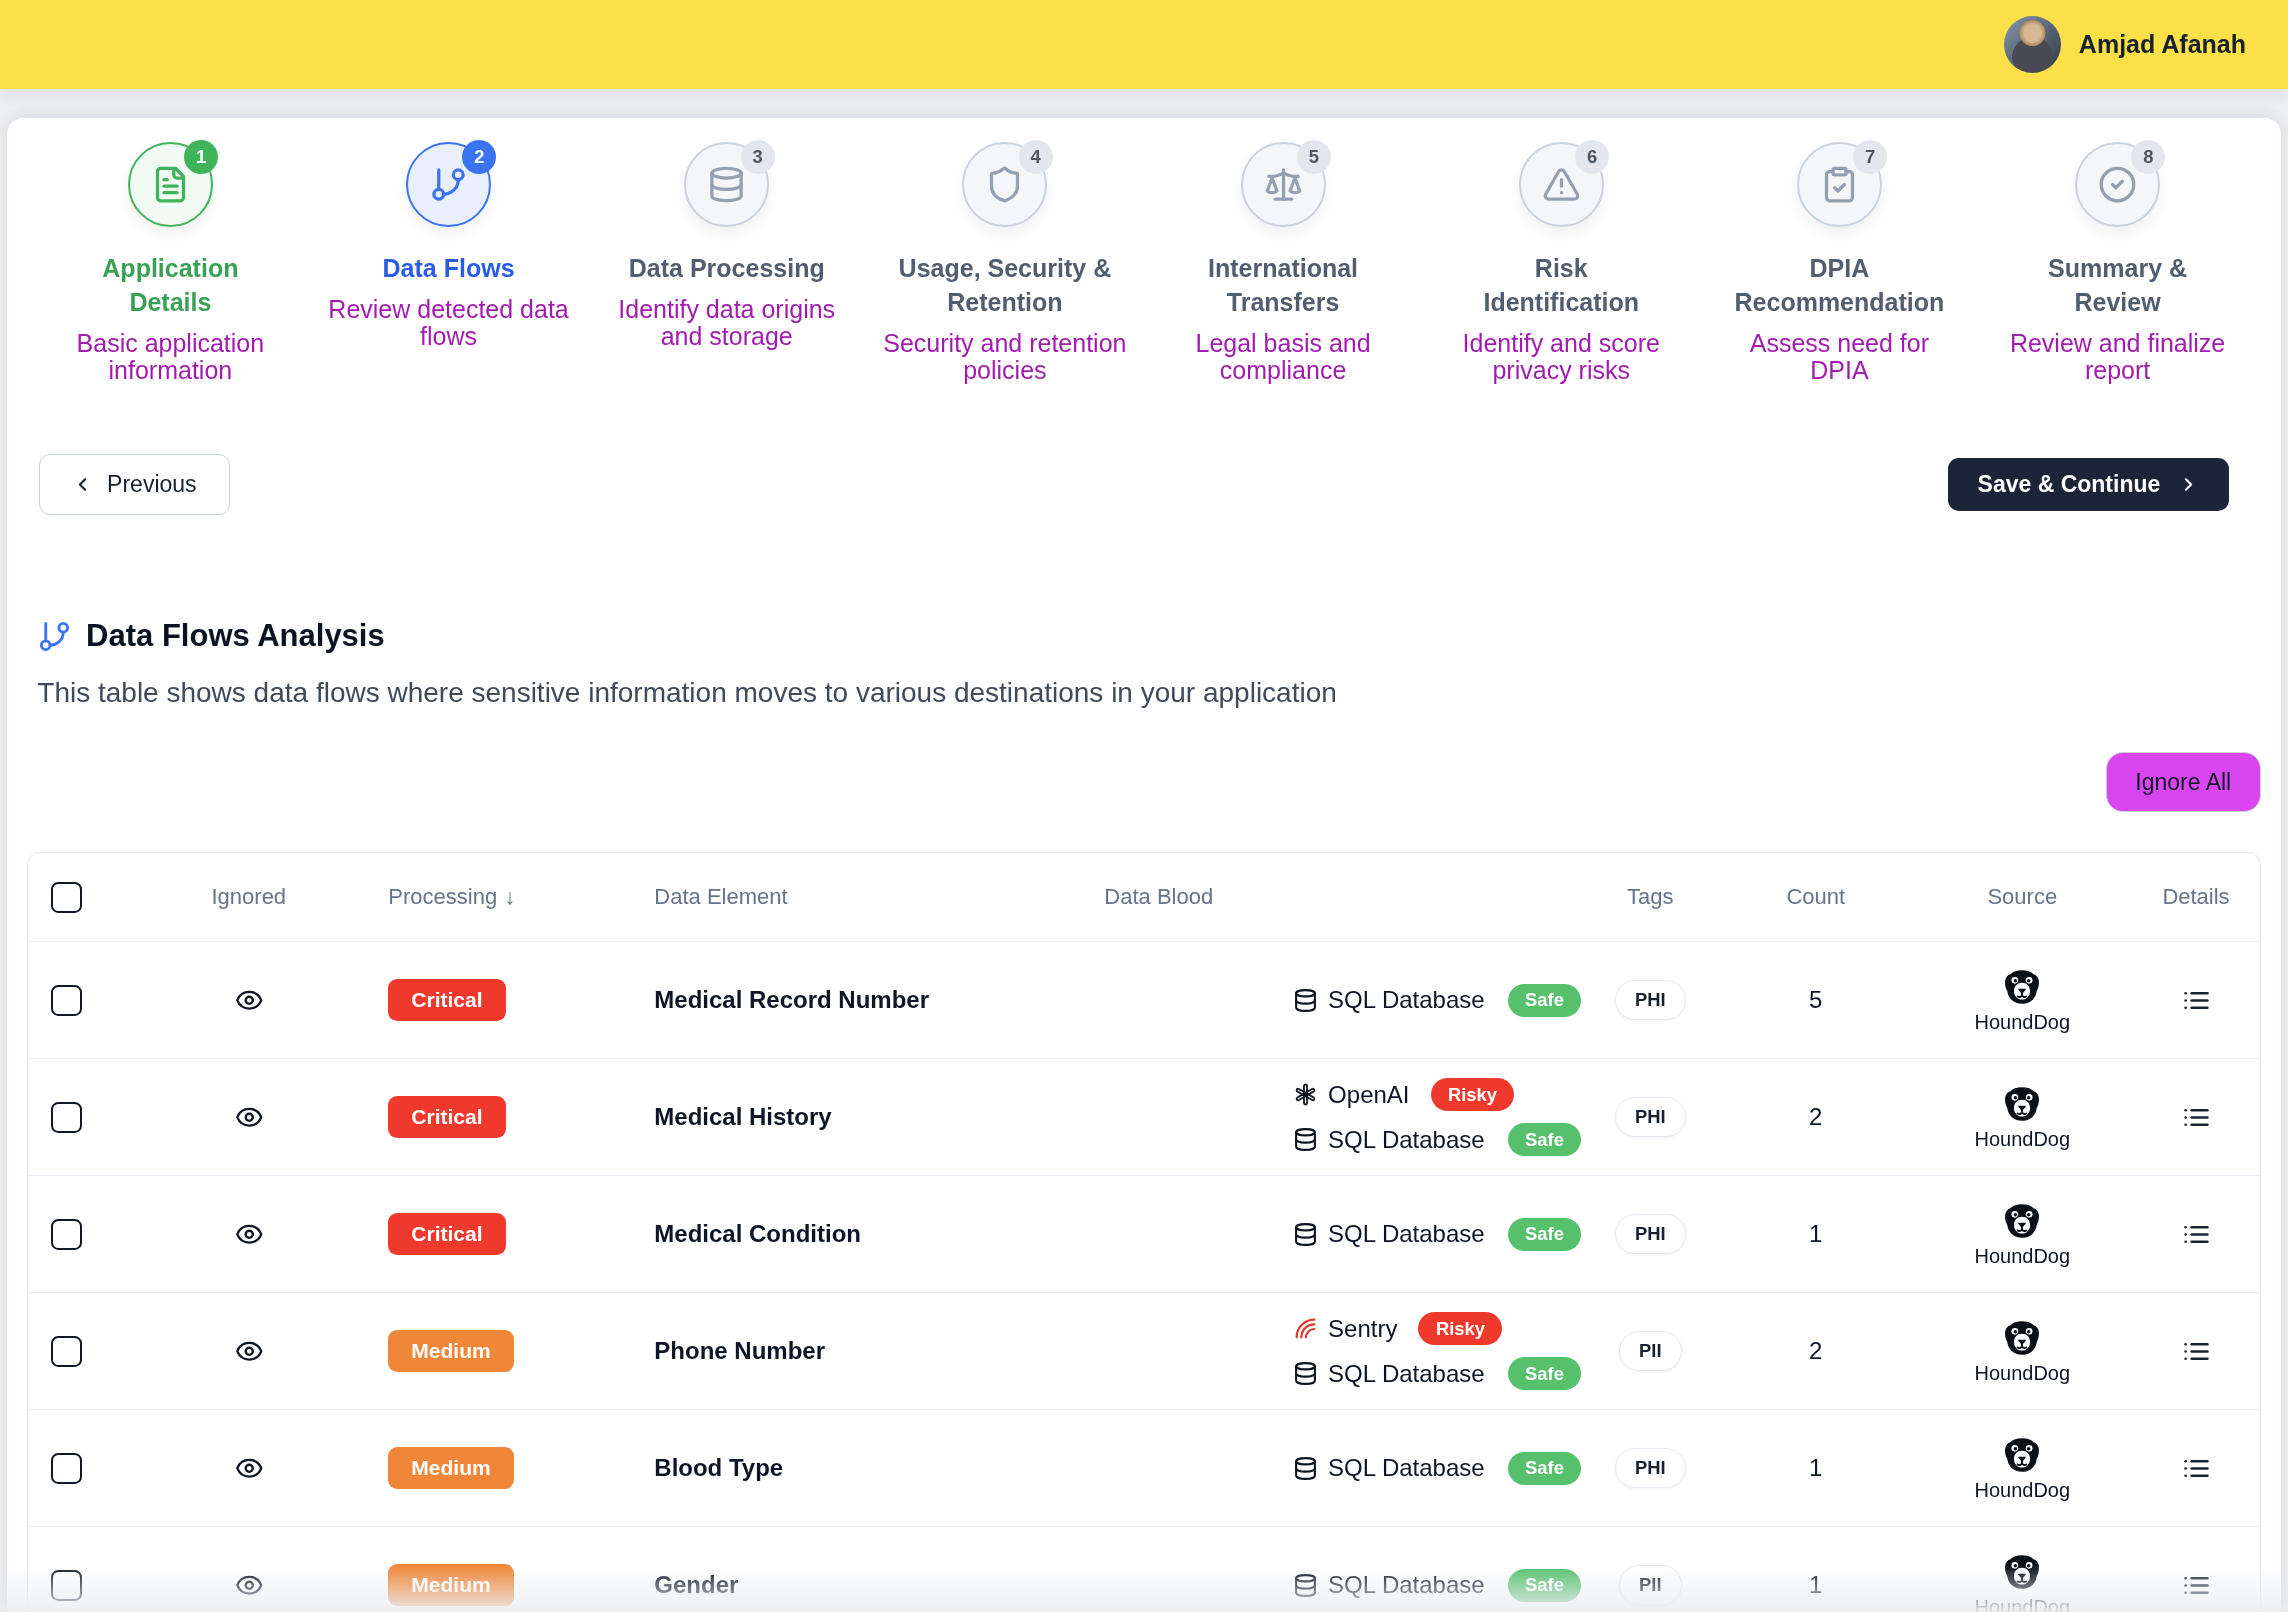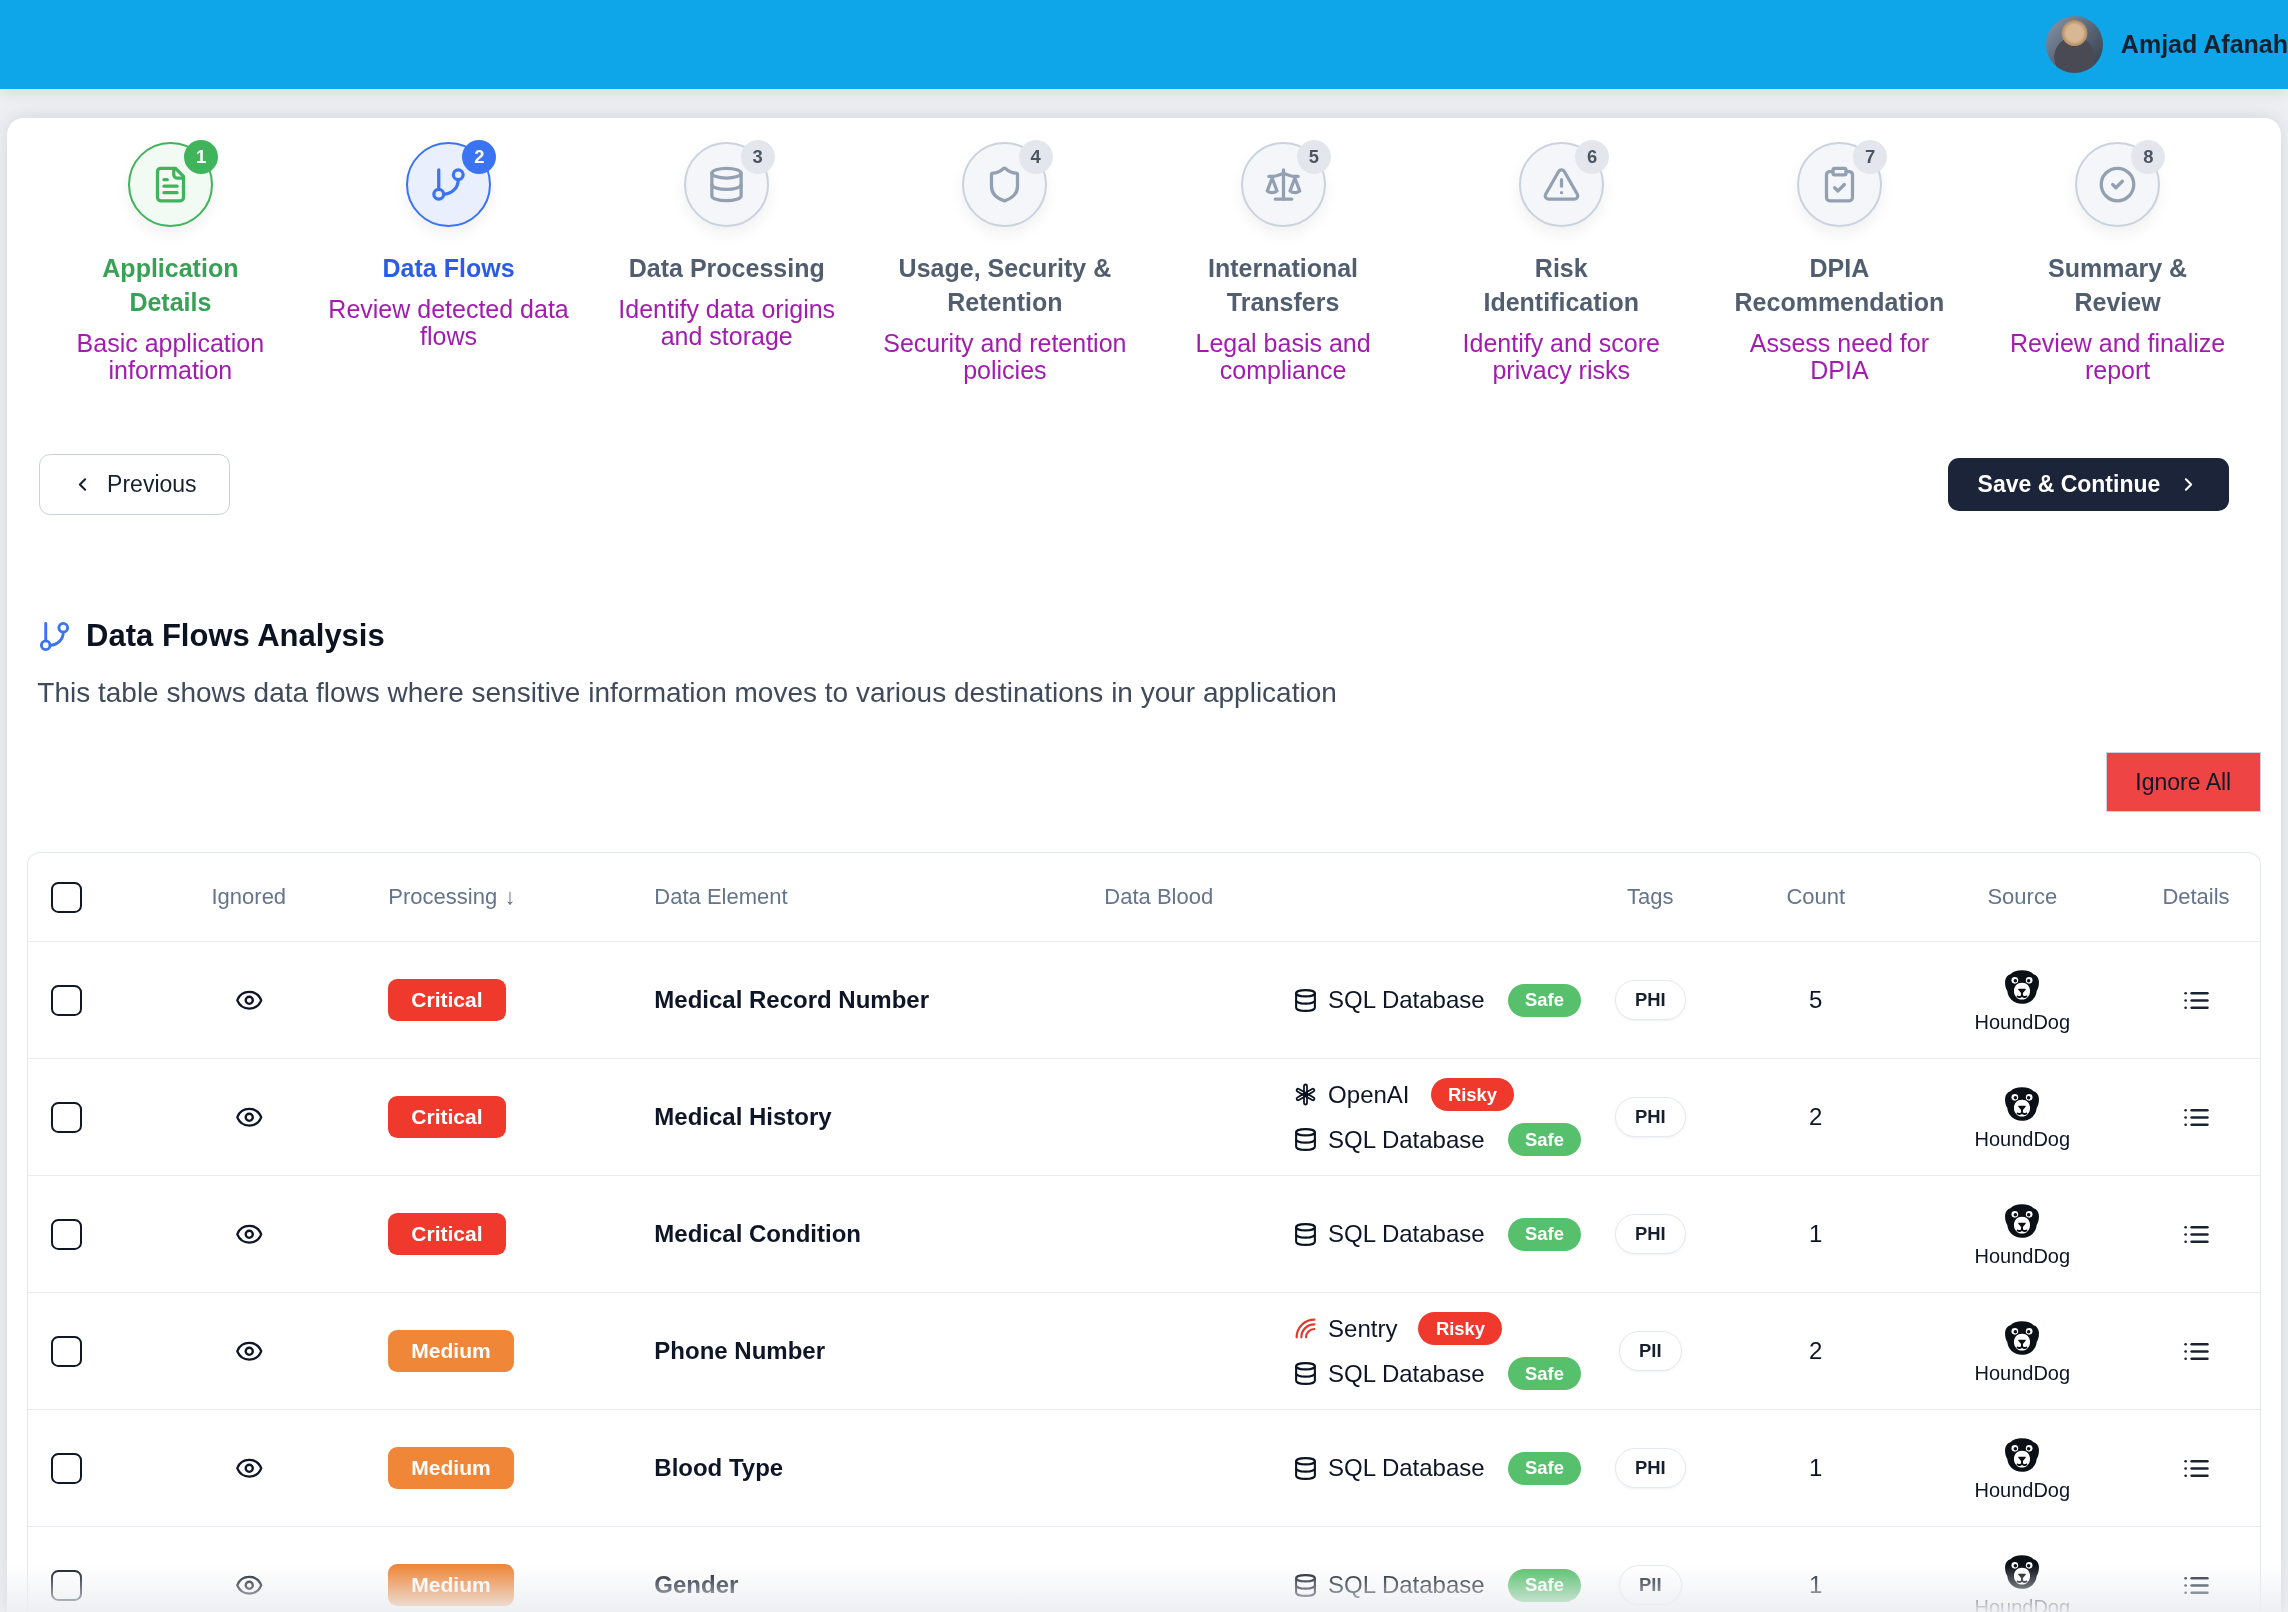--- a/index.html
+++ b/index.html
@@ -4,22 +4,22 @@
 <style>
   html,body{margin:0;padding:0;}
   body{
     width:2288px;height:1613px;overflow:hidden;position:relative;
     background:#edeff3;
     font-family:"Liberation Sans","DejaVu Sans",sans-serif;
     color:#0d1526;
   }
   
   .topbar{
-    position:absolute;top:0;left:0;right:0;height:89px;background:#0ea5e9;z-index:5;
-    display:flex;align-items:center;justify-content:flex-end;gap:17.4px;
+    position:absolute;top:0;left:0;right:0;height:89px;background:#fde047;z-index:5;
+    display:flex;align-items:center;justify-content:flex-end;gap:17.4px;padding-right:42px;
     box-shadow:0 5.5px 13px rgba(23,32,53,.08);
   }
   .avatar{
     width:57px;height:57px;border-radius:50%;flex:0 0 auto;
     background:
       radial-gradient(circle at 50% 30%, #d8b894 0 17%, #b08a63 26%, rgba(0,0,0,0) 27%),
       radial-gradient(circle at 50% 72%, #4a4a55 0 40%, rgba(0,0,0,0) 41%),
       linear-gradient(135deg,#8a99ad 0%, #5d6a7c 45%, #313844 100%);
   }
   .username{font-size:25px;font-weight:600;color:#16202e;}
@@ -58,21 +58,21 @@
   .btn-prev{height:61px;padding:0 32px;gap:13.8px;background:#fff;border:1.4px solid #c9d2de;color:#16202e;}
   .btn-save{height:53px;padding:0 30px;gap:17.4px;background:var(--navy);border:none;color:#fff;font-weight:600;}
   
   .section-head{margin:103px 0 0 30px;}
   .h1-row{display:flex;align-items:center;gap:13.8px;}
   .h1-row .icon{width:35px;height:35px;color:var(--blue);}
   .page-title{font-size:31px;font-weight:700;color:#0b1322;}
   .page-desc{margin-top:23px;font-size:28px;color:#3f4a5a;}
   
   .toolbar-row{margin:43px 20px 0;display:flex;justify-content:flex-end;}
-  .btn-ignore{height:60px;padding:0 28.5px;background:#ef4444;border:1.4px solid #c9d2de;color:#101828;border-radius:0;}
+  .btn-ignore{height:60px;padding:0 28.5px;background:#d946ef;border:1.4px solid #c9d2de;color:#101828;border-radius:17px;}
   
   .dtable{
     margin:40px 20px 0;border:0.9px solid #e3e8ef;border-bottom:none;
     border-radius:13px 13px 0 0;background:#fff;overflow:hidden;
   }
   .trow{
     display:grid;grid-template-columns:101px 239px 253px 464px 496px 138px 193px 220px 1fr;
     align-items:center;height:116px;border-top:0.9px solid #e9edf3;
   }
   .trow.thead{height:88px;border-top:none;font-size:22px;color:#64748b;}

